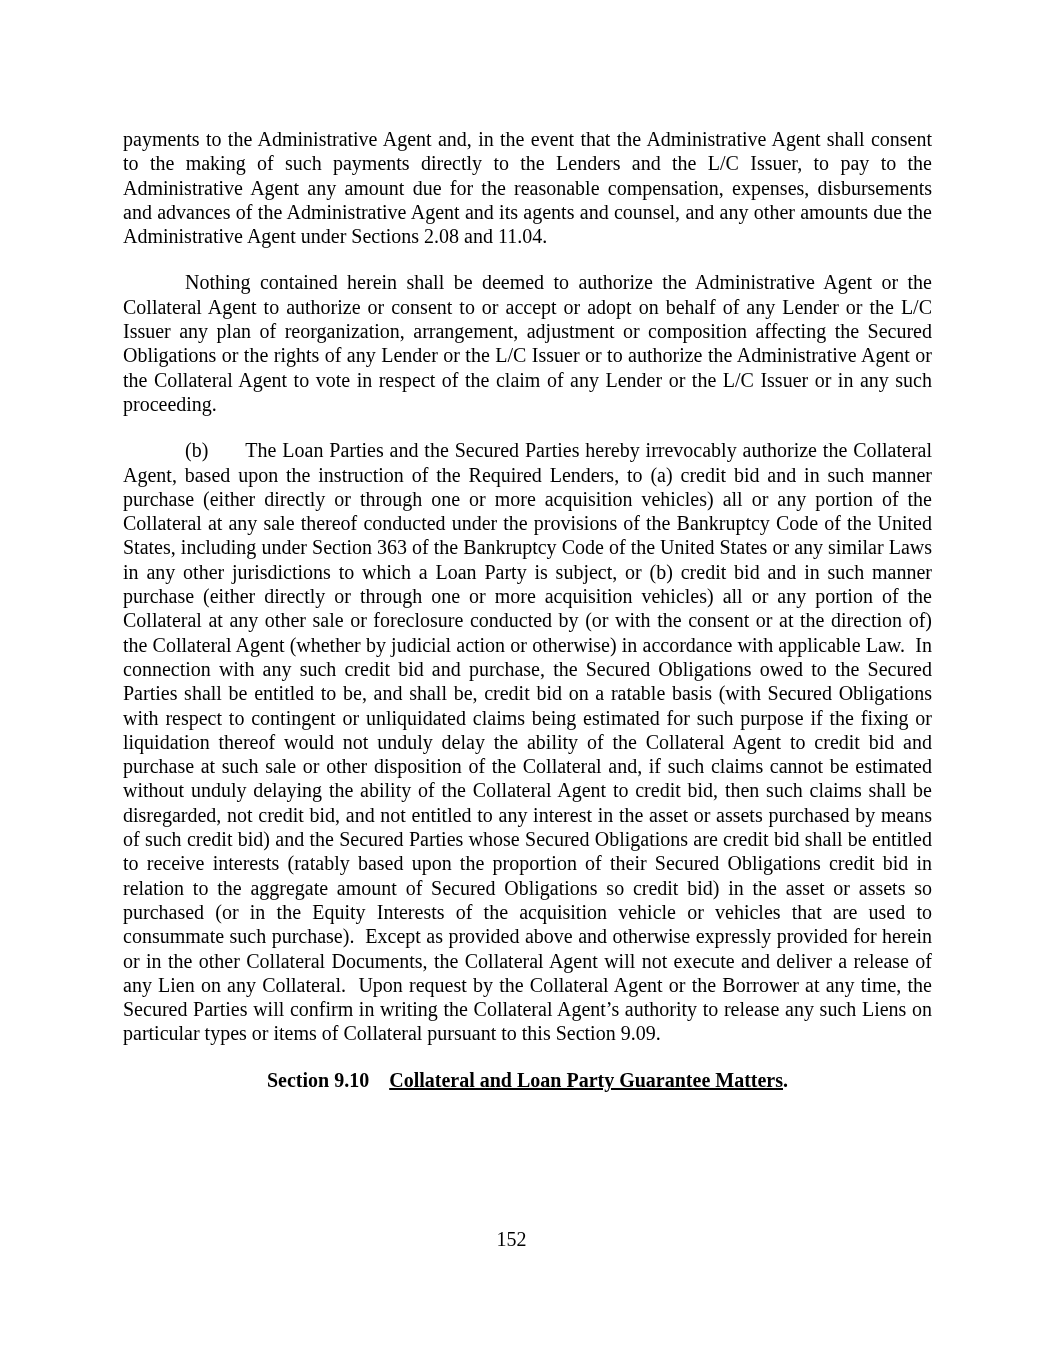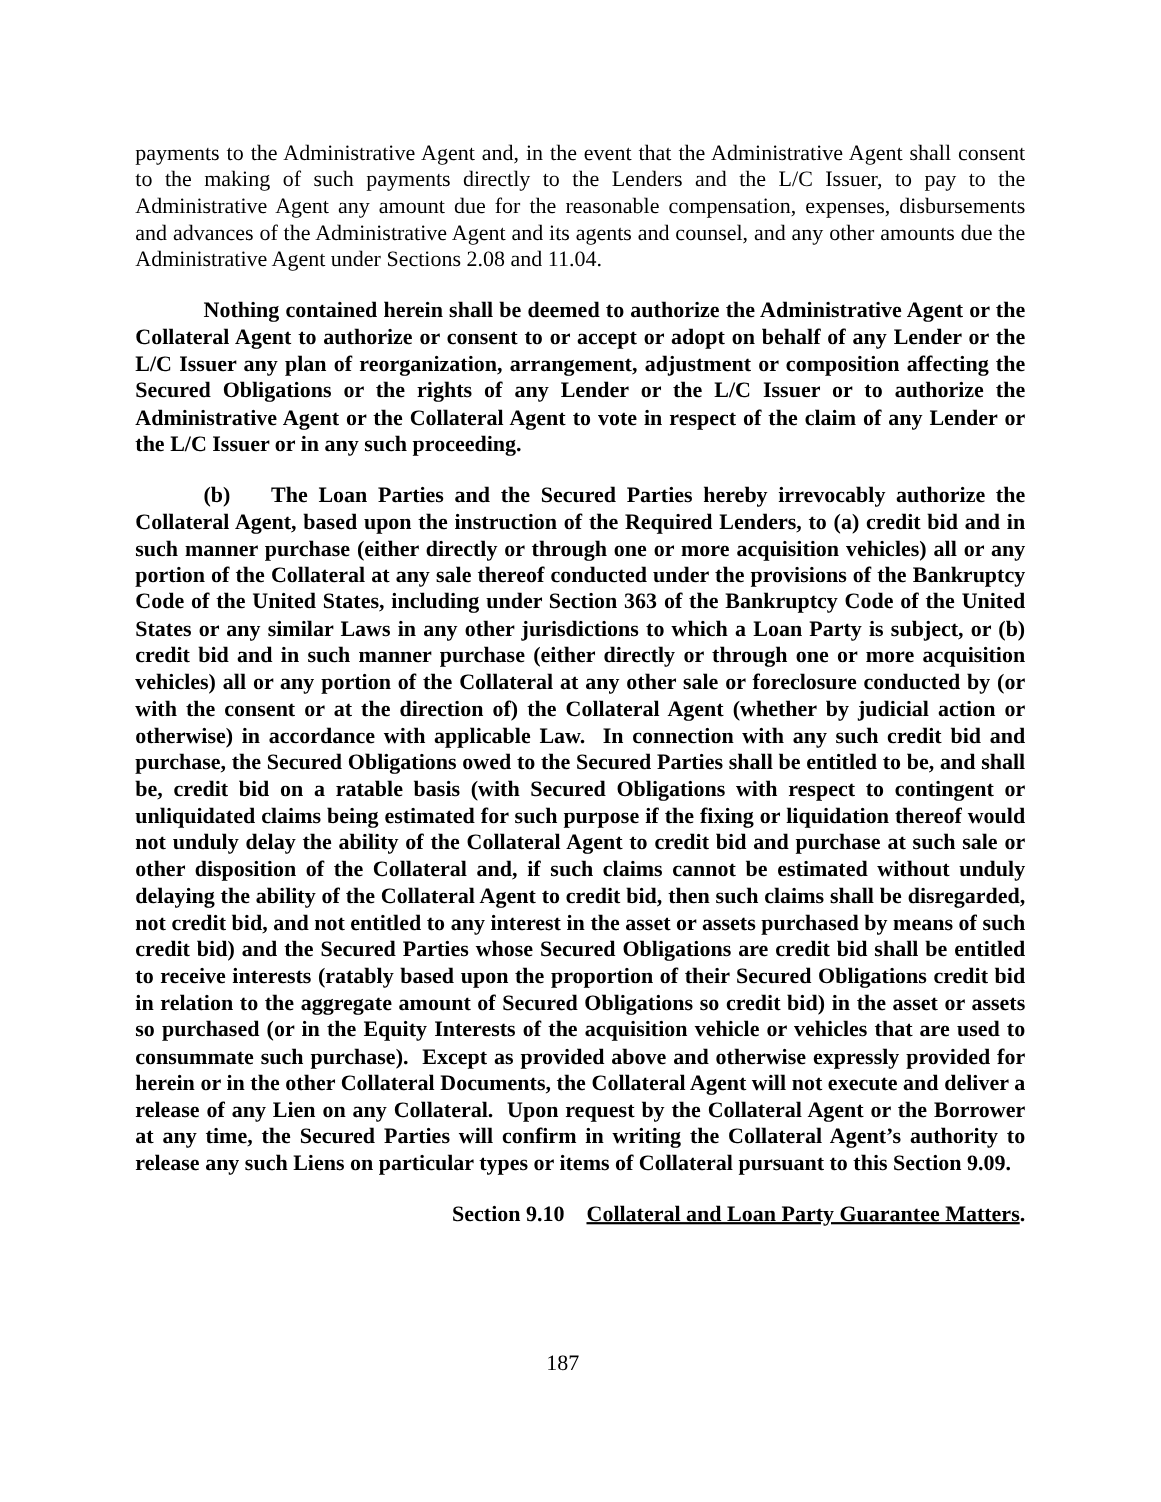--- a/index.html
+++ b/index.html
@@ -24,28 +24,27 @@
   }
   .para {
     margin: 0 0 22px 0;
     font-size: 20px;
     line-height: 24.3px;
     text-align: justify;
     white-space: pre-wrap;
   }
   .indent {
     text-indent: 62px;
-    font-weight: bold;
   }
   .heading {
     margin: 0 0 22px 0;
     font-size: 20px;
     line-height: 24.3px;
     font-weight: bold;
-    text-align: right;
+    text-align: center;
   }
   .tab {
     display: inline-block;
   }
   .tab-b { width: 37px; }
   .tab-h { width: 20px; }
   .underline { text-decoration: underline; }
   .page-number {
     position: absolute;
     top: 1227px;
@@ -75,15 +74,15 @@
 
     <p class="para indent">Nothing contained herein shall be deemed to authorize the Administrative Agent or the Collateral Agent to authorize or consent to or accept or adopt on behalf of any Lender or the L/C Issuer any plan of reorganization, arrangement, adjustment or composition affecting the Secured Obligations or the rights of any Lender or the L/C Issuer or to authorize the Administrative Agent or the Collateral Agent to vote in respect of the claim of any Lender or the L/C Issuer or in any such proceeding.</p>
 
     <p class="para indent"><span>(b)</span><span class="tab tab-b"></span><span>The Loan Parties and the Secured Parties hereby irrevocably authorize the Collateral Agent, based upon the instruction of the Required Lenders, to (a) credit bid and in such manner purchase (either directly or through one or more acquisition vehicles) all or any portion of the Collateral at any sale thereof conducted under the provisions of the Bankruptcy Code of the United States, including under Section 363 of the Bankruptcy Code of the United States or any similar Laws in any other jurisdictions to which a Loan Party is subject, or (b) credit bid and in such manner purchase (either directly or through one or more acquisition vehicles) all or any portion of the Collateral at any other sale or foreclosure conducted by (or with the consent or at the direction of) the Collateral Agent (whether by judicial action or otherwise) in accordance with applicable Law.  In connection with any such credit bid and purchase, the Secured Obligations owed to the Secured Parties shall be entitled to be, and shall be, credit bid on a ratable basis (with Secured Obligations with respect to contingent or unliquidated claims being estimated for such purpose if the fixing or liquidation thereof would not unduly delay the ability of the Collateral Agent to credit bid and purchase at such sale or other disposition of the Collateral and, if such claims cannot be estimated without unduly delaying the ability of the Collateral Agent to credit bid, then such claims shall be disregarded, not credit bid, and not entitled to any interest in the asset or assets purchased by means of such credit bid) and the Secured Parties whose Secured Obligations are credit bid shall be entitled to receive interests (ratably based upon the proportion of their Secured Obligations credit bid in relation to the aggregate amount of Secured Obligations so credit bid) in the asset or assets so purchased (or in the Equity Interests of the acquisition vehicle or vehicles that are used to consummate such purchase).  Except as provided above and otherwise expressly provided for herein or in the other Collateral Documents, the Collateral Agent will not execute and deliver a release of any Lien on any Collateral.  Upon request by the Collateral Agent or the Borrower at any time, the Secured Parties will confirm in writing the Collateral Agent’s authority to release any such Liens on particular types or items of Collateral pursuant to this Section 9.09.</span></p>
 
     <p class="heading"><span>Section 9.10</span><span class="tab tab-h"></span><span class="underline">Collateral and Loan Party Guarantee Matters</span><span>.</span></p>
 
 
   </div>
 
-  <div class="page-number">187</div>
+  <div class="page-number">152</div>
 
 </div>
 
 </body></html>

